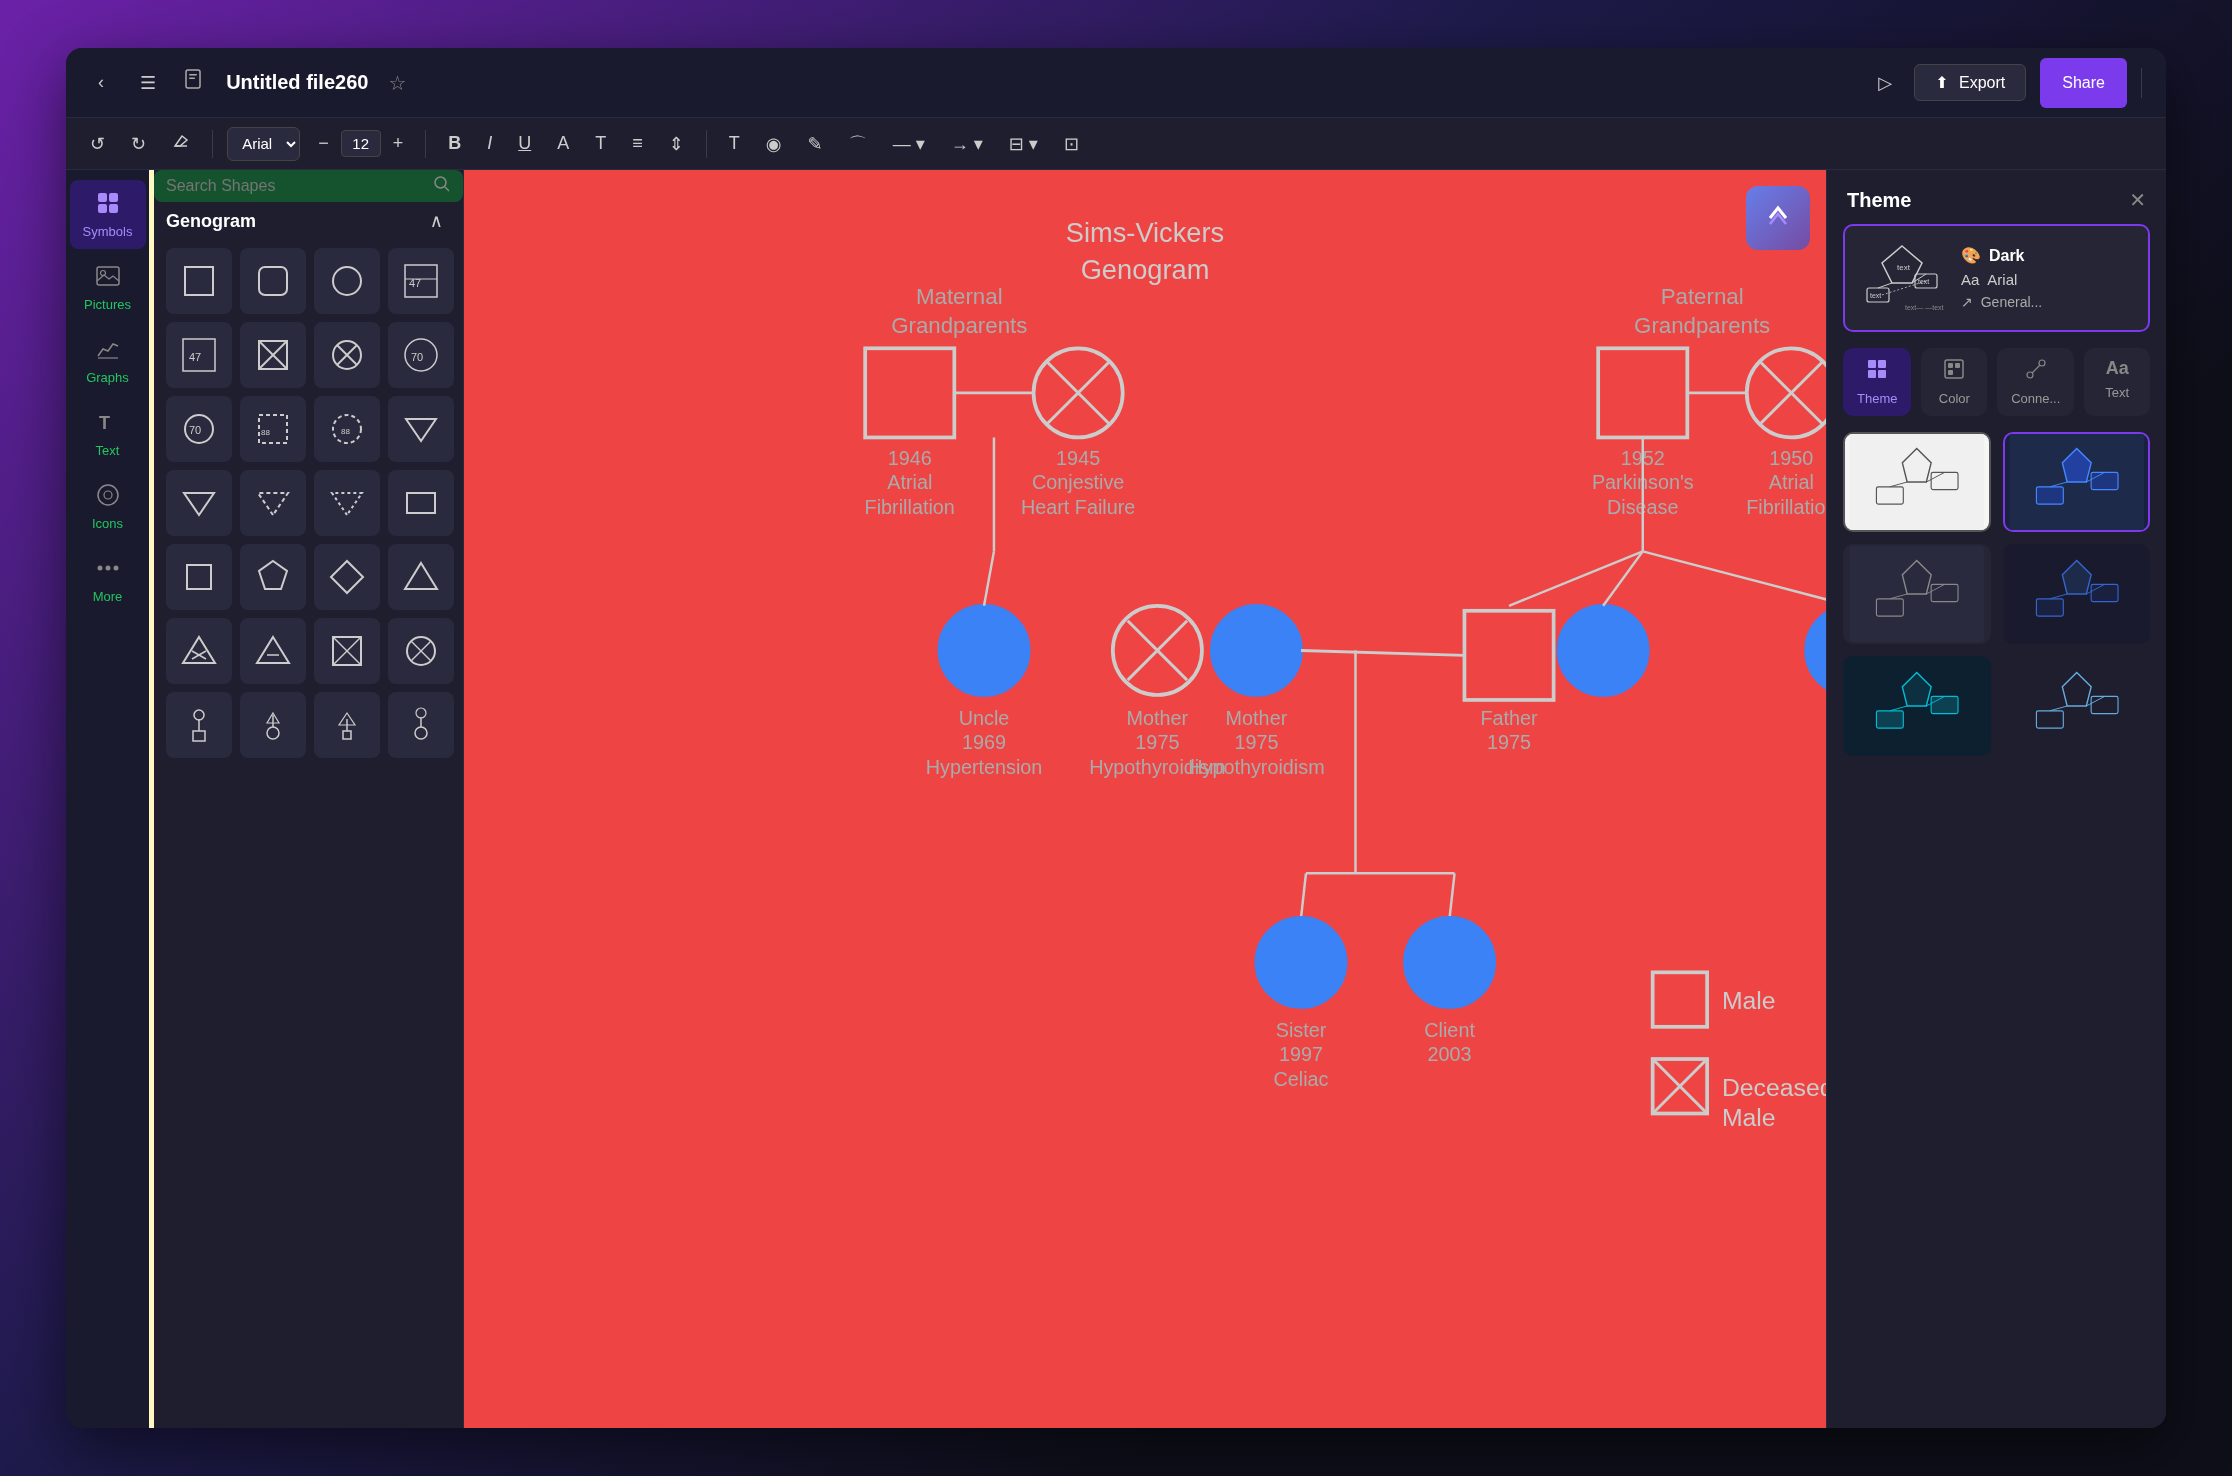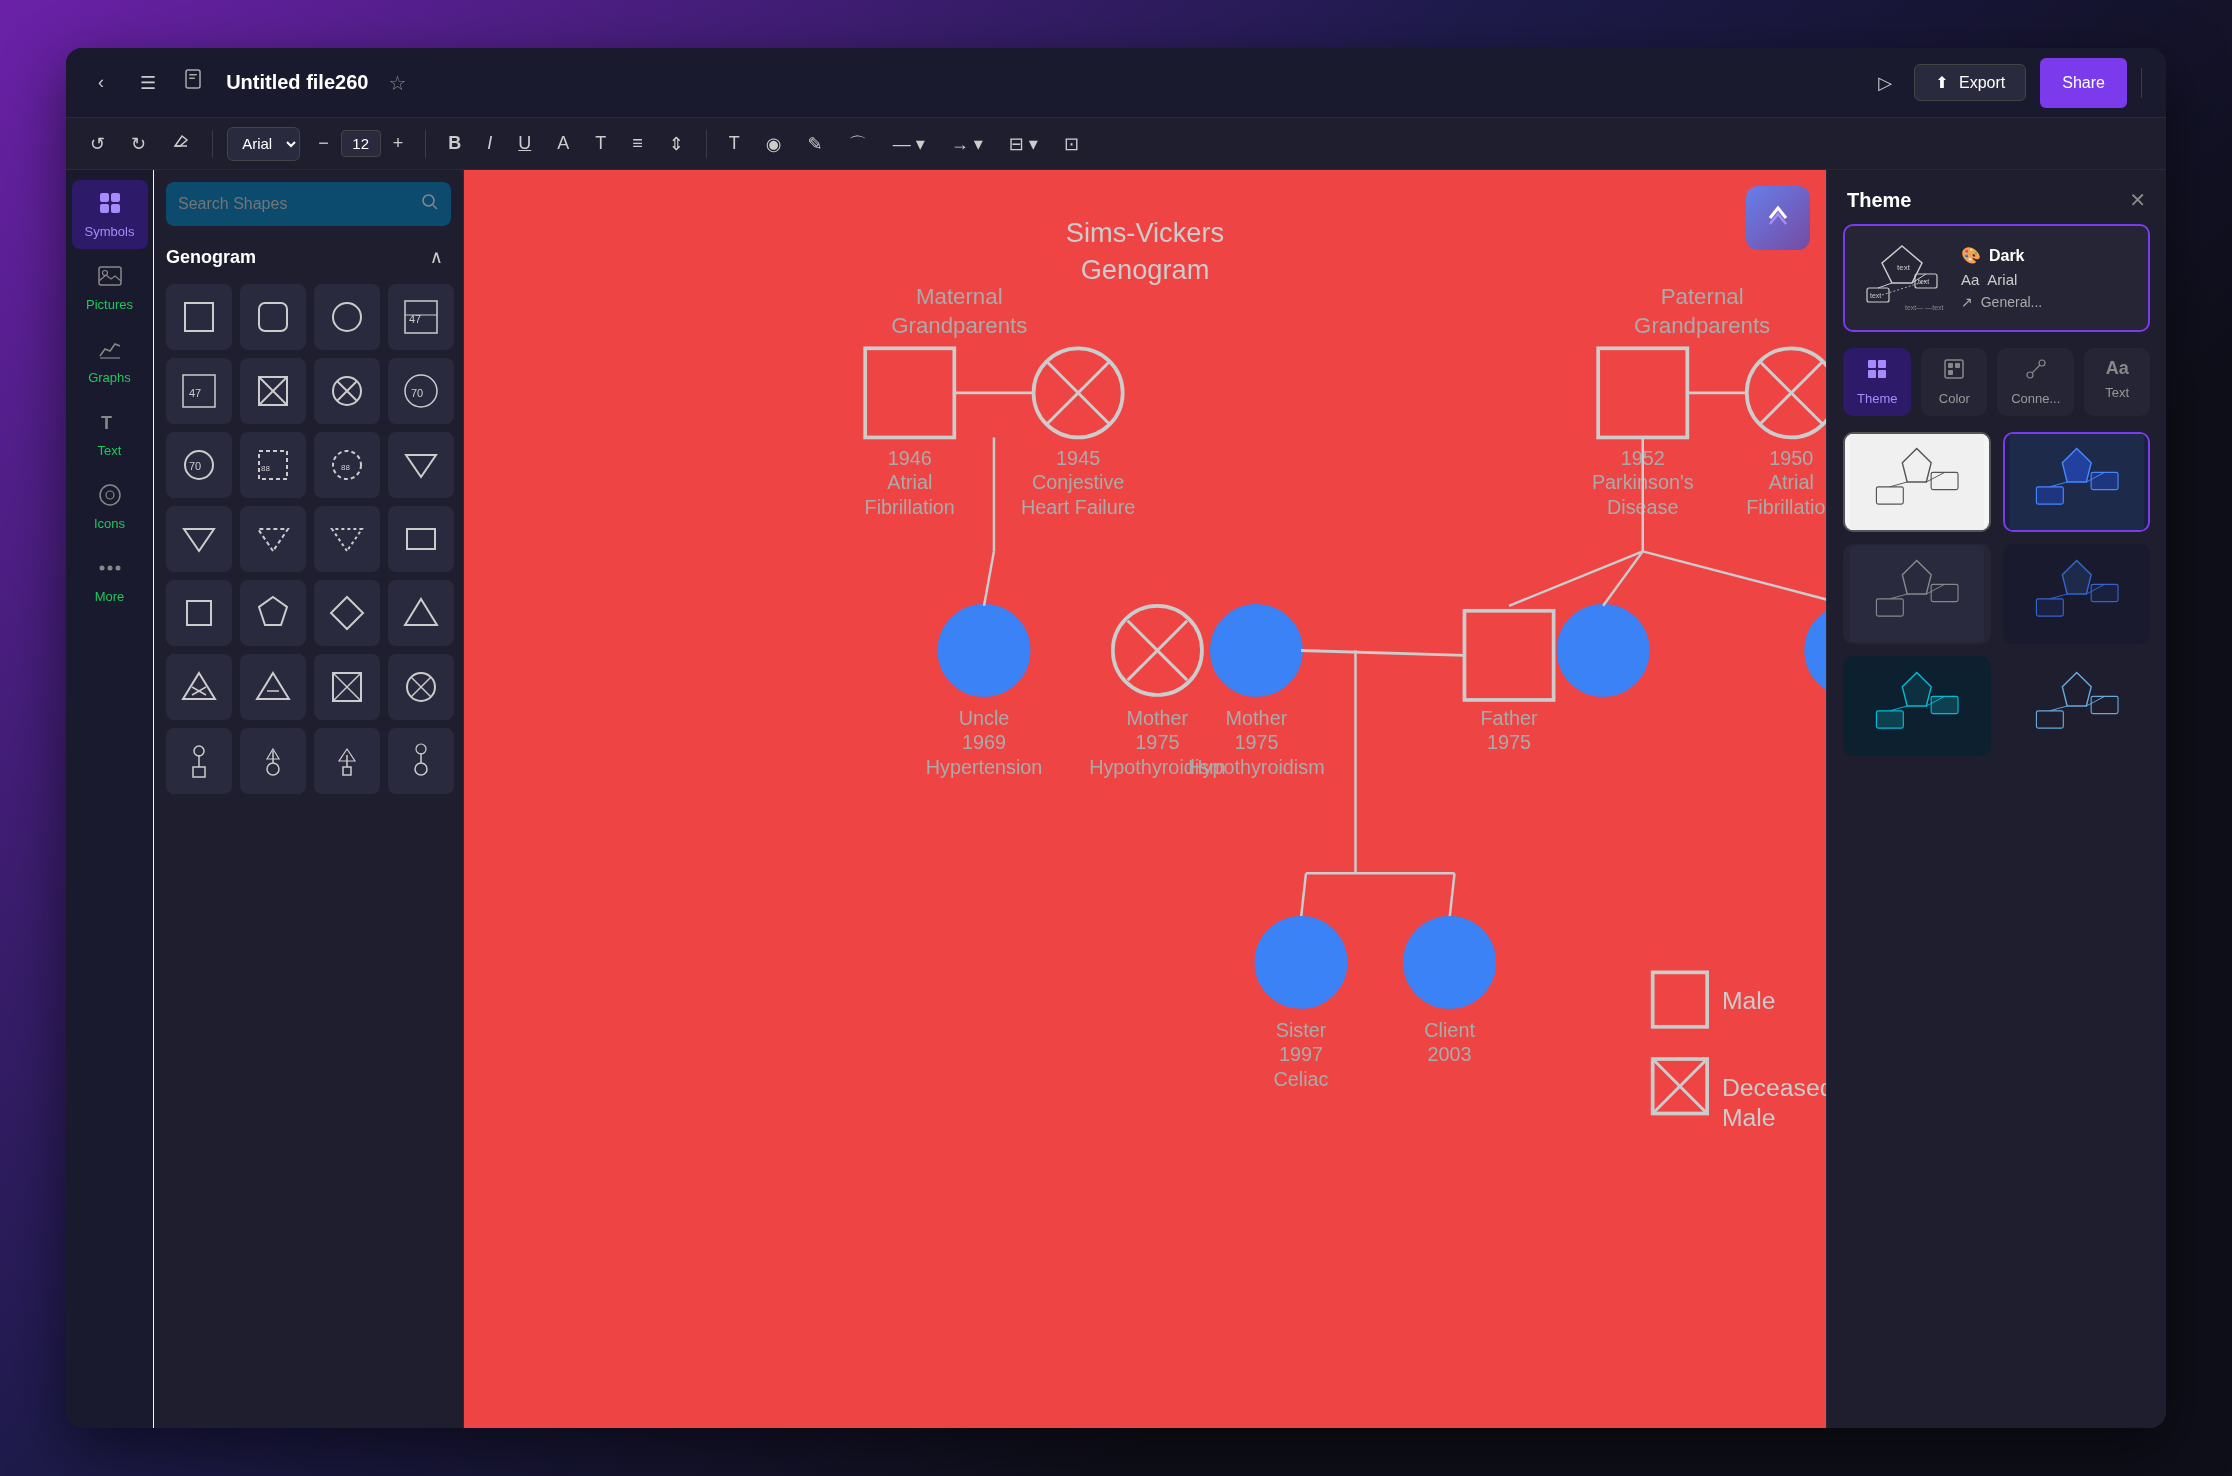--- a/index.html
+++ b/index.html
@@ -154,21 +154,21 @@
     
     .main-content {
       flex: 1;
       display: flex;
       overflow: hidden;
     }
     
     .left-sidebar {
       width: 88px;
       background: #1a1a2e;
-      border-right: 1px solid #fef9c3;
+      border-right: 5px solid #fef9c3;
       display: flex;
       flex-direction: column;
       align-items: center;
       padding-top: 10px;
       gap: 4px;
       flex-shrink: 0;
     }
     .sidebar-item {
       display: flex;
       flex-direction: column;
@@ -193,27 +193,27 @@
     .shapes-panel {
       width: 310px;
       background: #1e1e2e;
       border-right: 1px solid #2a2a3e;
       display: flex;
       flex-direction: column;
       flex-shrink: 0;
       overflow: hidden;
     }
     .search-bar {
-      margin: 12px;
-      display: flex;
-      align-items: center;
-      background: #0c4a6e;
+      margin: 0;
+      display: flex;
+      align-items: center;
+      background: #14532d;
       border-radius: 8px;
       padding: 0 12px;
-      height: 44px;
+      height: 32px;
       flex-shrink: 0;
     }
     .search-input {
       flex: 1;
       background: none;
       border: none;
       color: #aaa;
       font-size: 16px;
       outline: none;
     }

